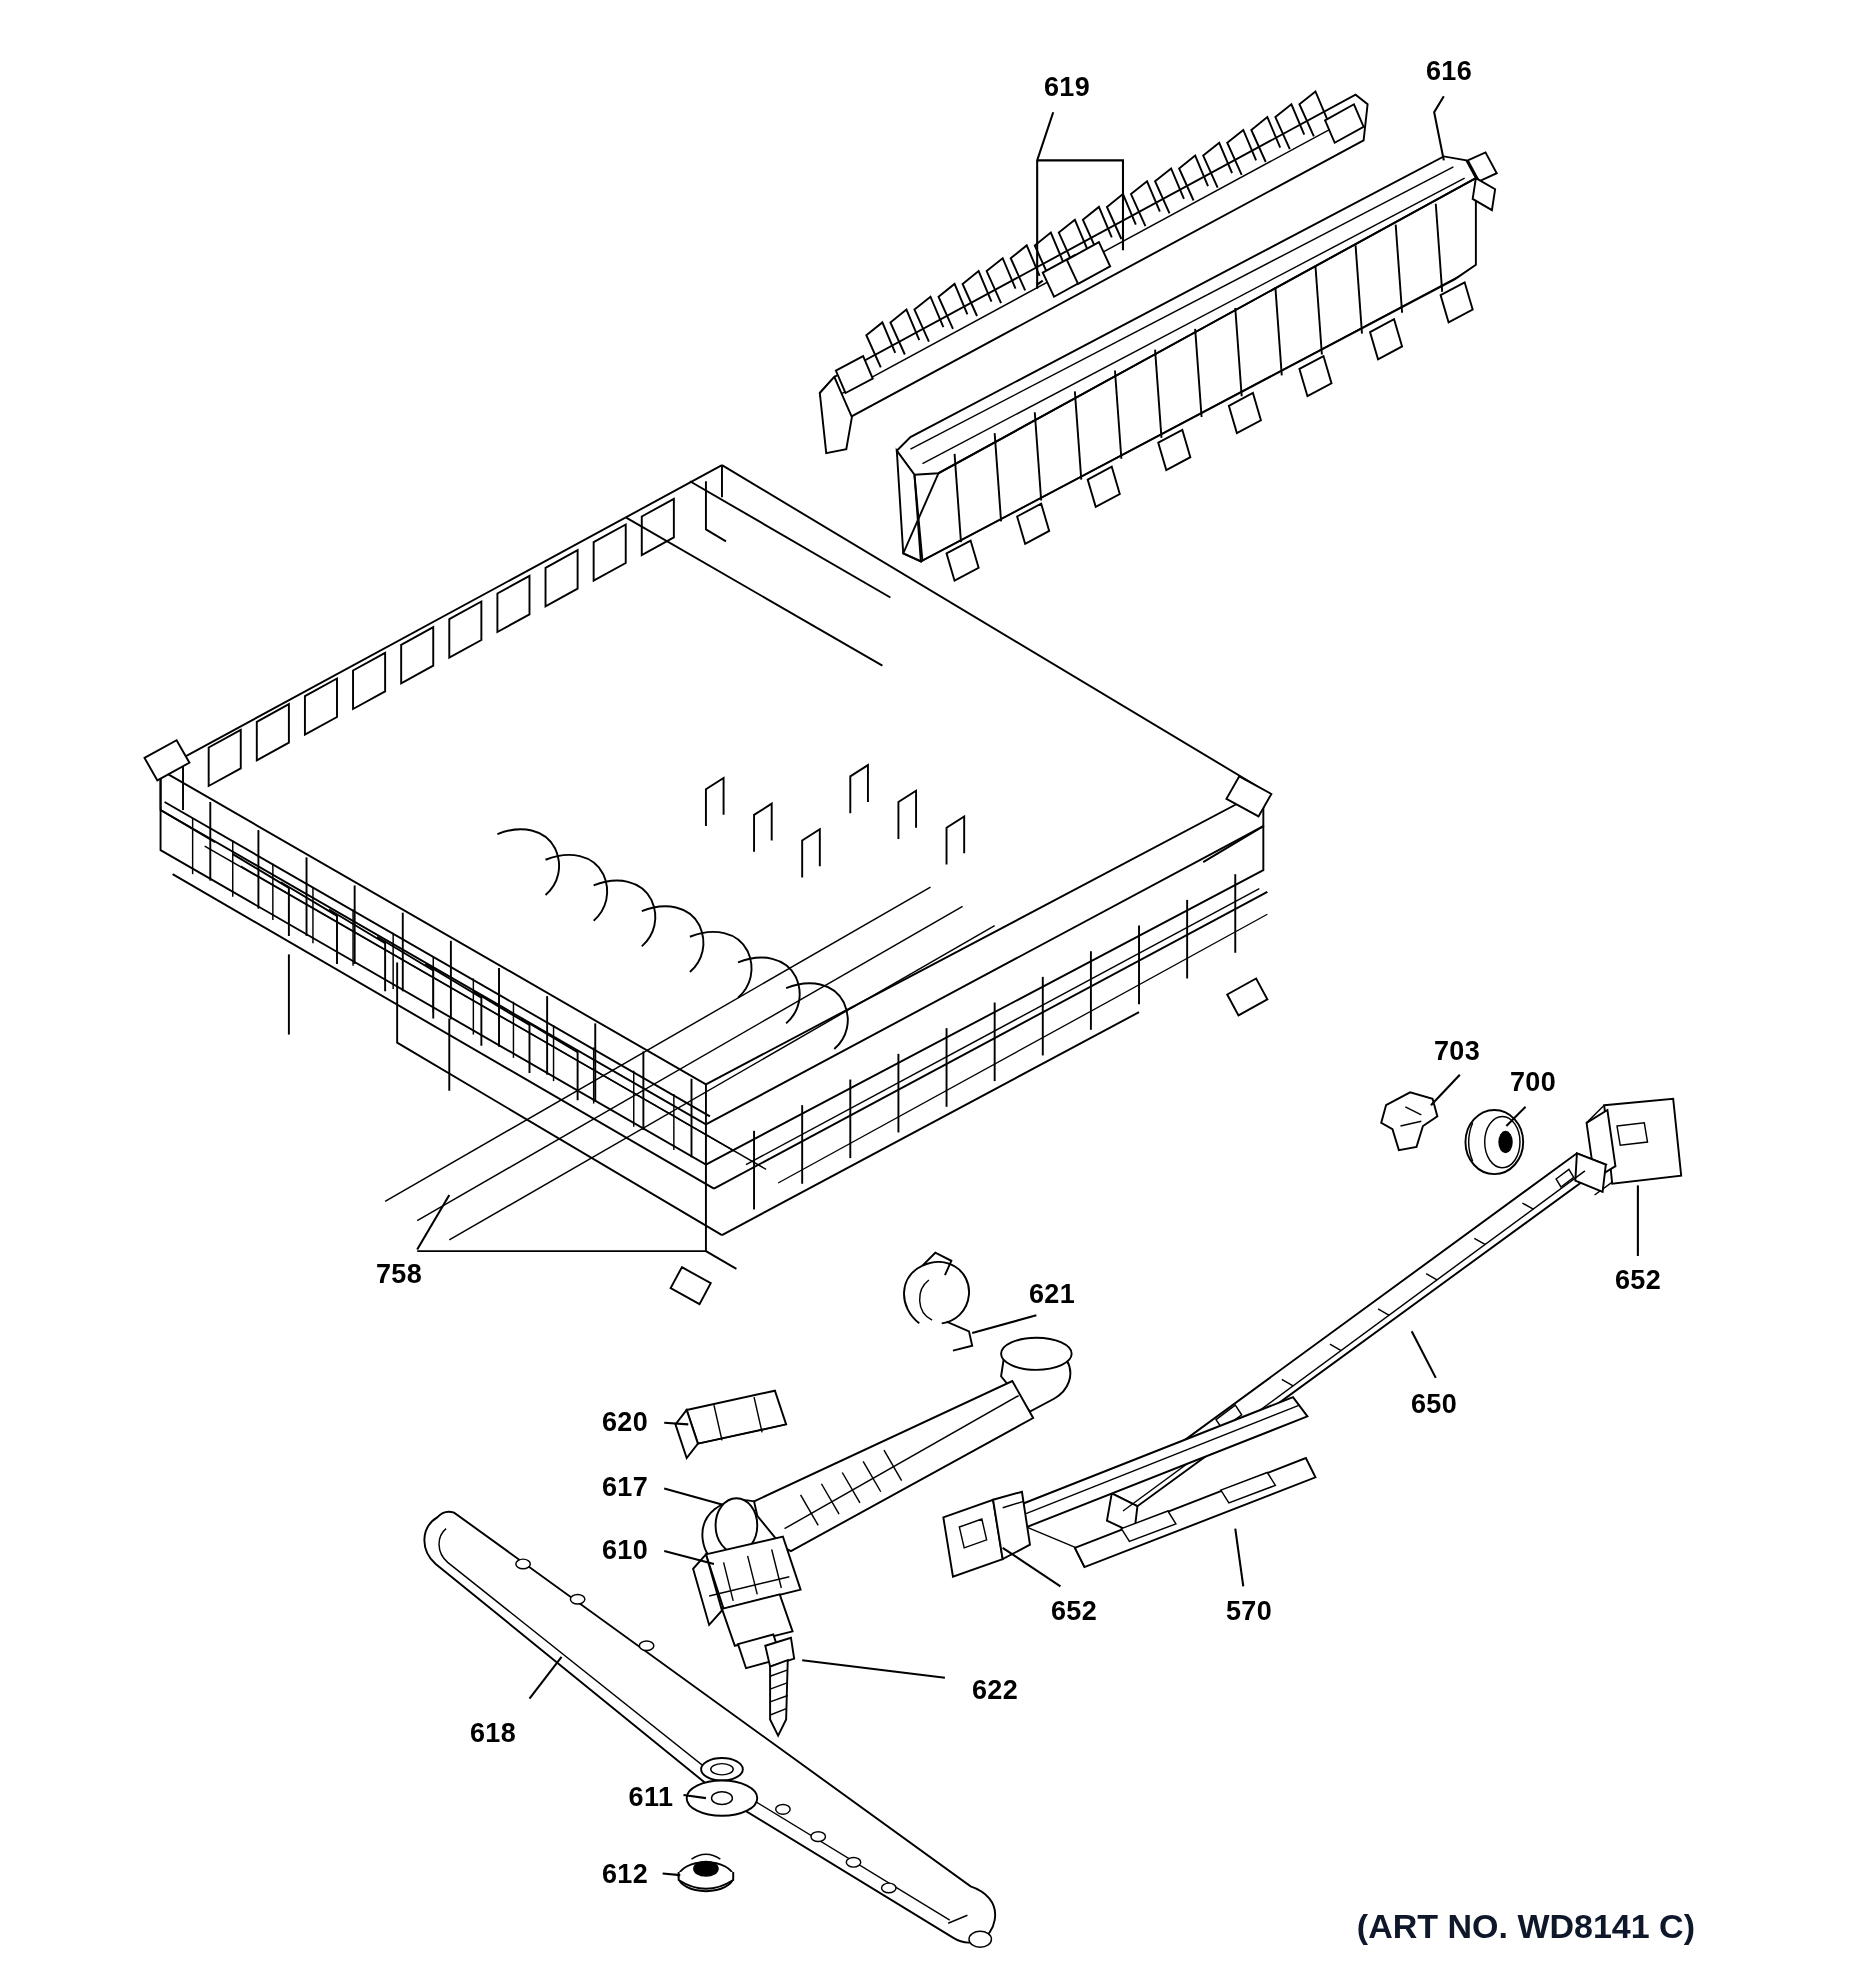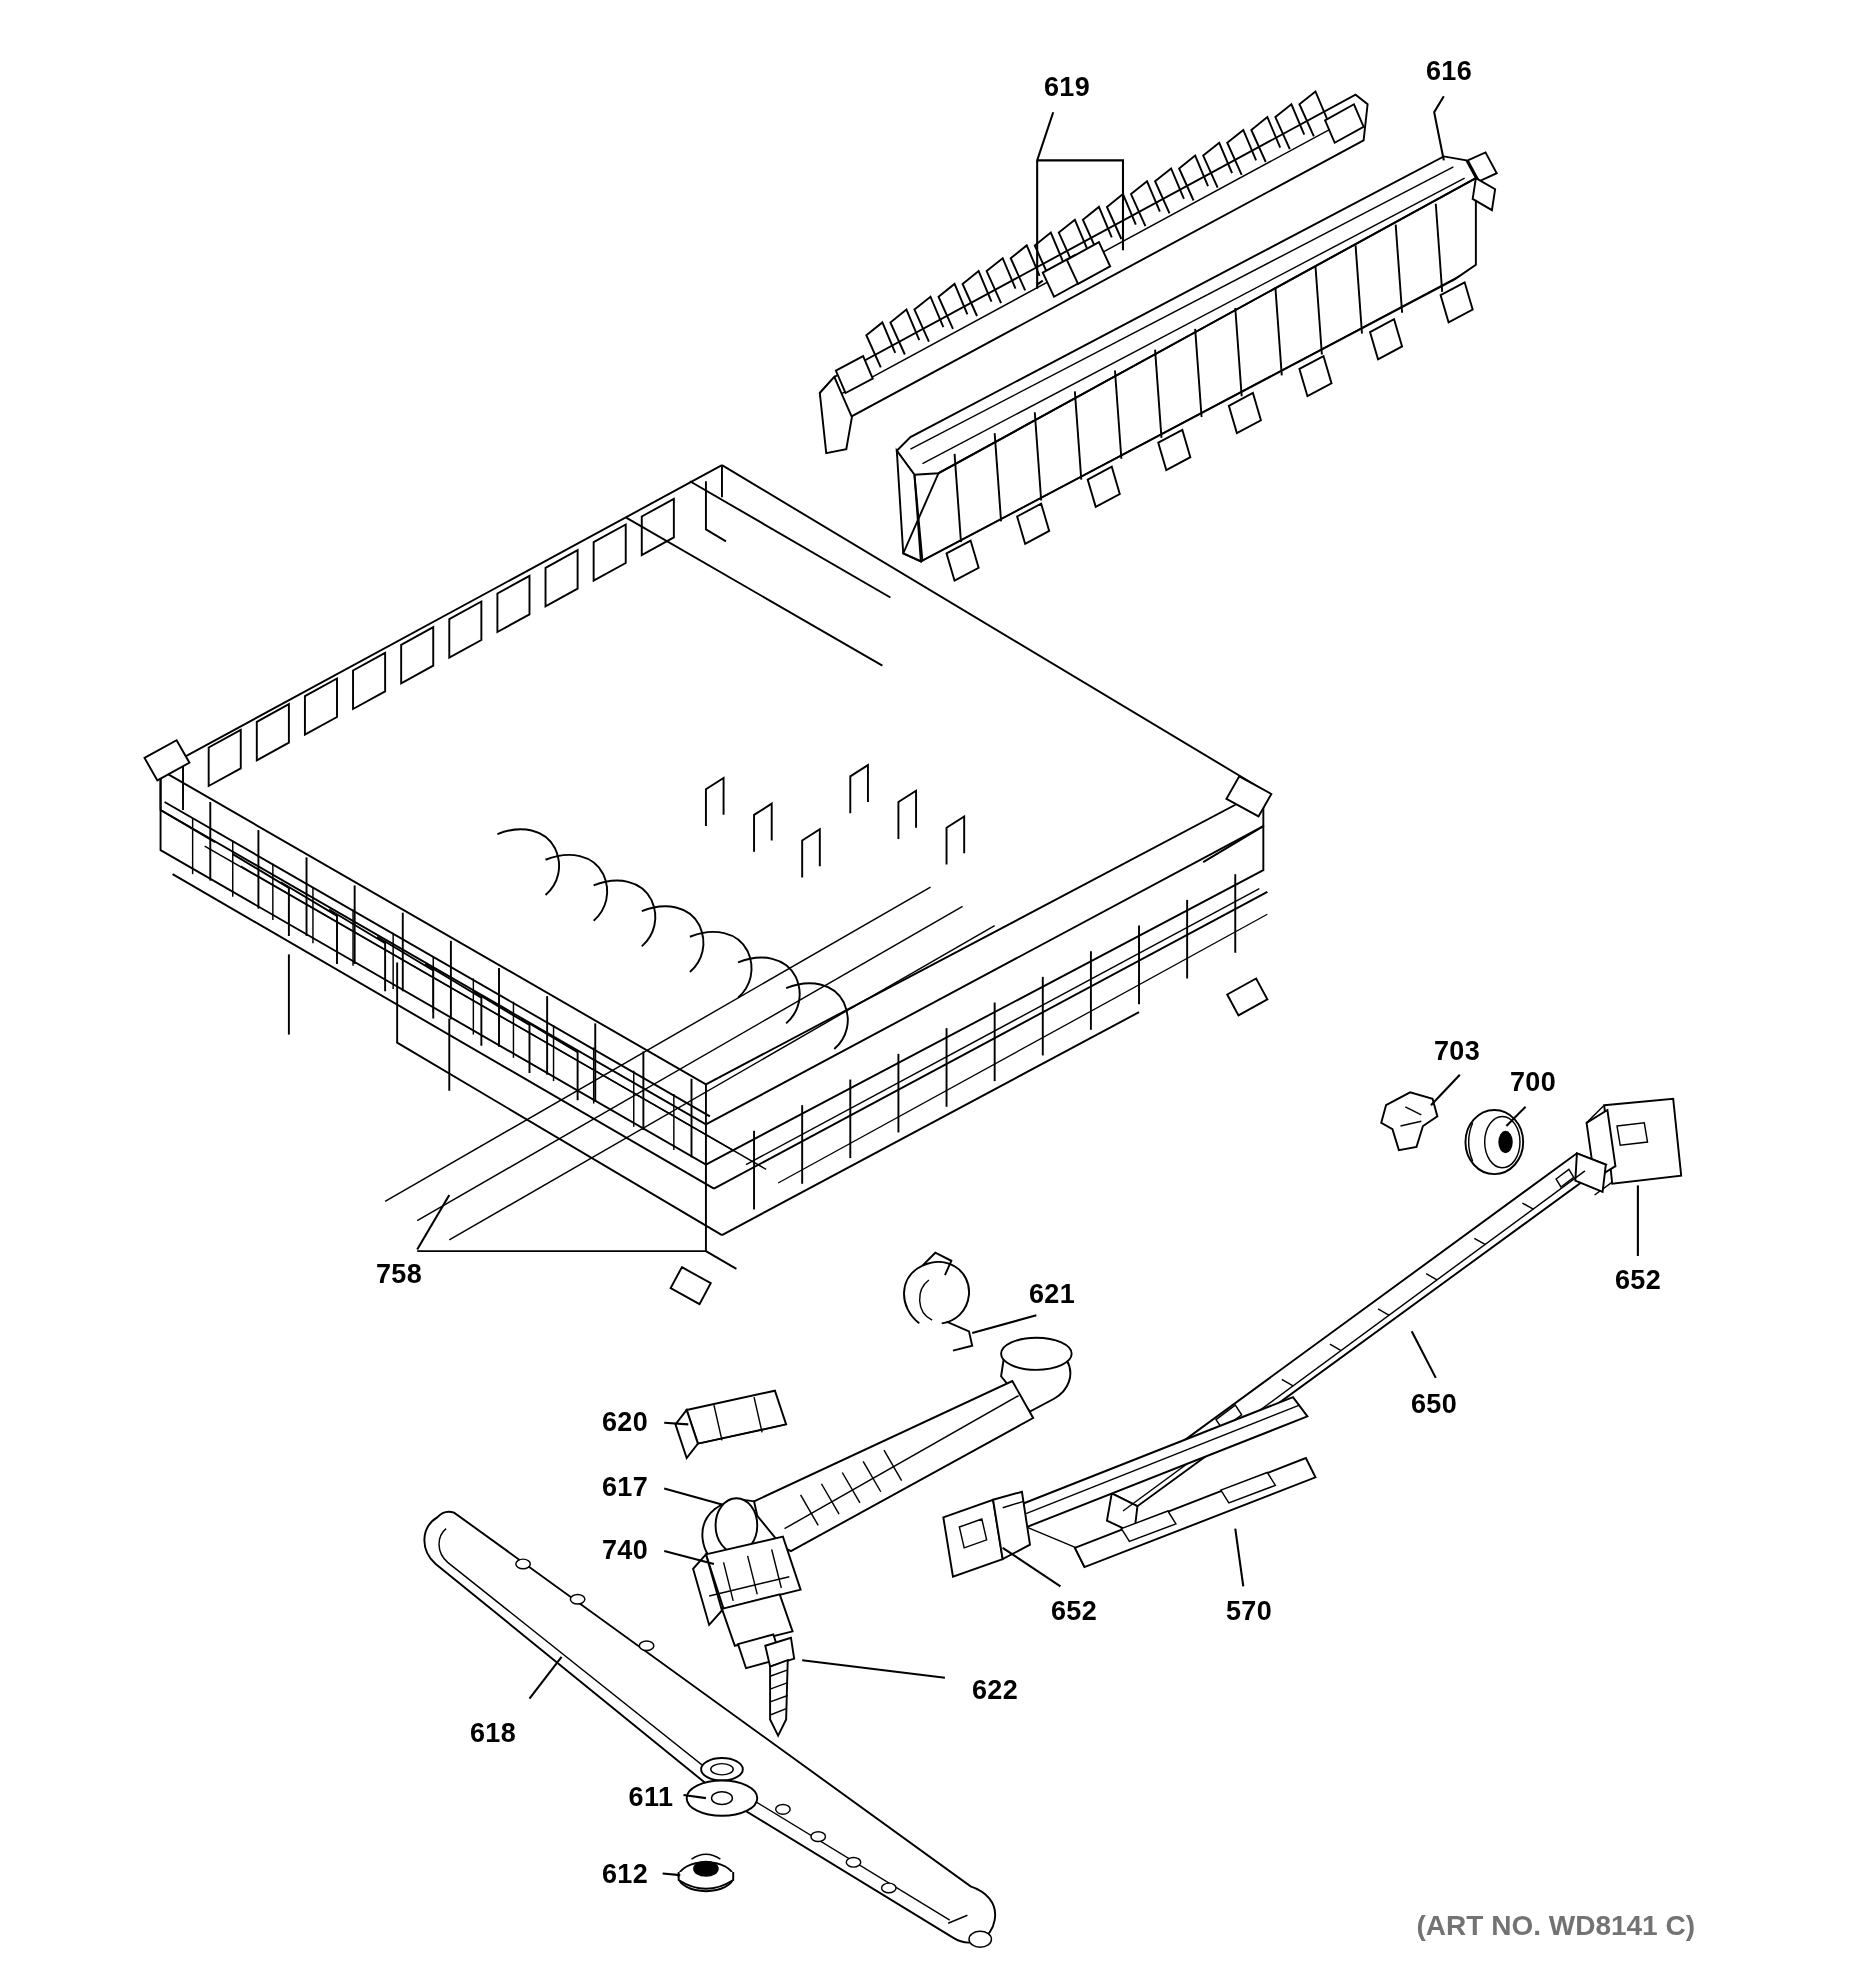--- a/index.html
+++ b/index.html
@@ -28,22 +28,22 @@
     font-size: 27px;
     letter-spacing: 0.4px;
     color: #000;
     white-space: nowrap;
     transform: translate(-50%, -50%);
   }
   .artnote {
     position: absolute;
     font-family: "Liberation Sans", sans-serif;
     font-weight: bold;
-    font-size: 28px;
-    color: #737373;
+    font-size: 34px;
+    color: #0f172a;
     white-space: nowrap;
     transform: translate(-100%, -50%);
   }
   svg.art {
     position: absolute;
     left: 0; top: 0;
     width: 1861px;
     height: 1985px;
   }
   .ln { fill: none; stroke: #000; stroke-width: 2.4; }
@@ -468,21 +468,21 @@
   <div class="callout" style="left:1067px; top:87px;">619</div>
   <div class="callout" style="left:1449px; top:71px;">616</div>
   <div class="callout" style="left:399px;  top:1274px;">758</div>
   <div class="callout" style="left:1457px; top:1051px;">703</div>
   <div class="callout" style="left:1533px; top:1082px;">700</div>
   <div class="callout" style="left:1638px; top:1280px;">652</div>
   <div class="callout" style="left:1434px; top:1404px;">650</div>
   <div class="callout" style="left:1052px; top:1294px;">621</div>
   <div class="callout" style="left:625px;  top:1422px;">620</div>
   <div class="callout" style="left:625px;  top:1487px;">617</div>
-  <div class="callout" style="left:625px;  top:1550px;">740</div>
+  <div class="callout" style="left:625px;  top:1550px;">610</div>
   <div class="callout" style="left:1074px; top:1611px;">652</div>
   <div class="callout" style="left:1249px; top:1611px;">570</div>
   <div class="callout" style="left:995px; top:1683px;margin-top:7px;">622</div>
   <div class="callout" style="left:493px;  top:1709px;margin-top:24px;">618</div>
   <div class="callout" style="left:651px;  top:1797px;">611</div>
   <div class="callout" style="left:625px;  top:1874px;">612</div>
 
   <div class="artnote" style="left:1695px; top:1926px;">(ART NO. WD8141 C)</div>
 
 </div>

